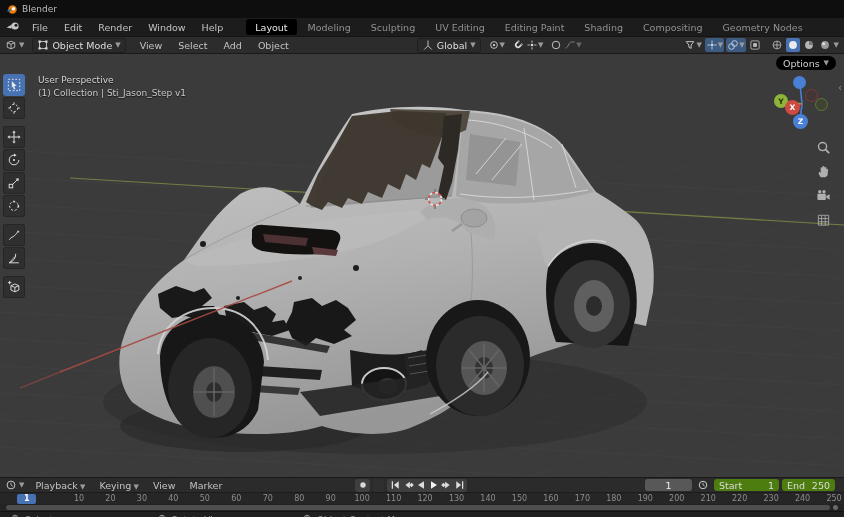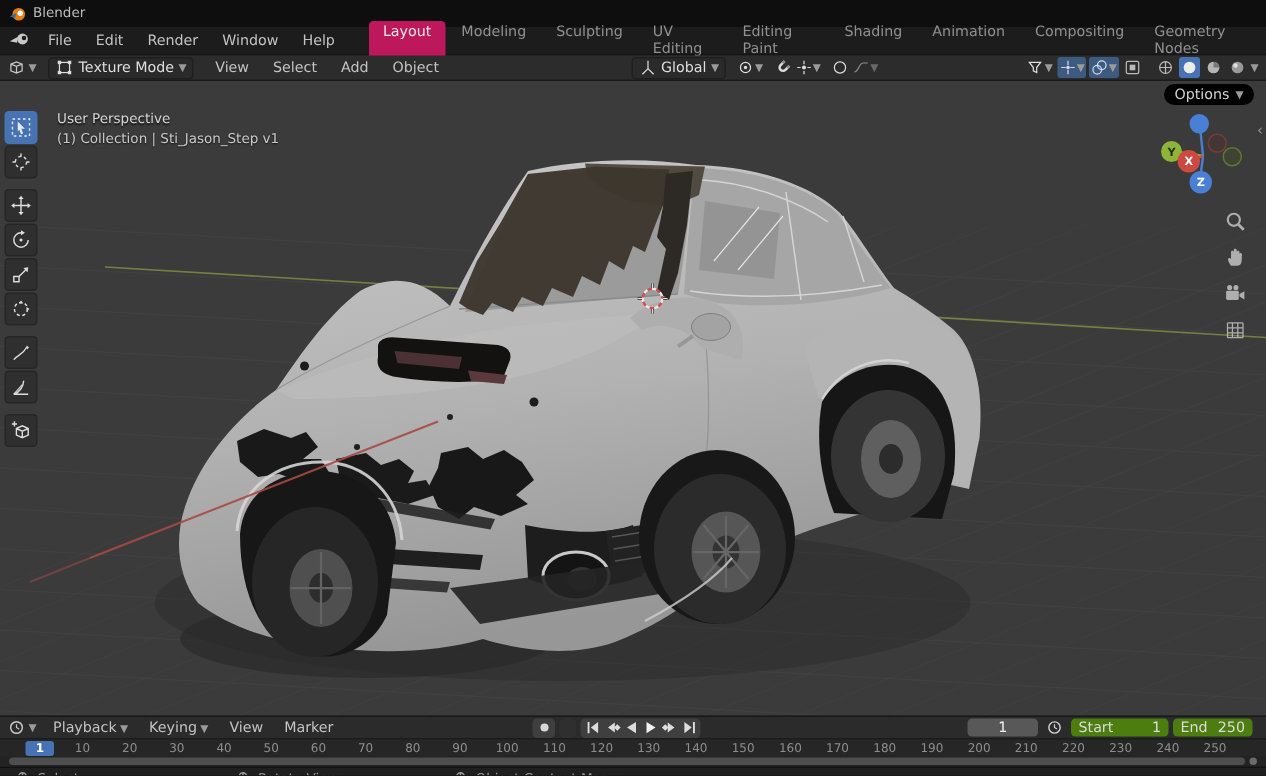--- a/index.html
+++ b/index.html
@@ -6,21 +6,21 @@
   #app{position:relative;width:844px;height:517px;overflow:hidden;
        font-family:"DejaVu Sans","Liberation Sans",sans-serif;
        font-size:9.5px;color:#c3c3c3;background:#3b3b3b;user-select:none;}
   .abs{position:absolute;}
   
   #titlebar{left:0;top:0;width:844px;height:18px;background:#0e0e0e;display:flex;align-items:center;}
   #titlebar .t{color:#bdbdbd;font-size:9px;margin-left:5px;}
   #menubar{left:0;top:18px;width:844px;height:19px;background:#1c1c1c;display:flex;align-items:center;border-bottom:1px solid #141414;box-sizing:border-box;}
   .menu-item{padding:2px 8px;color:#c3c3c3;border-radius:3px;cursor:default;}
   .tab{padding:2.5px 9px;margin:0 1px;color:#909090;border-radius:3px;}
-  .tab.active{background:#be185d;color:#e9e9e9;}
+  .tab.active{background:#000000;color:#e9e9e9;}
   #toolheader{left:0;top:37px;width:844px;height:17px;background:#2c2c2c;border-bottom:1px solid #1a1a1a;box-sizing:border-box;display:flex;align-items:center;}
   .pill{background:#2a2a2a;border:1px solid #1f1f1f;border-radius:3px;display:flex;align-items:center;height:13px;padding:0 4px;gap:3px;}
   .chev{color:#9a9a9a;font-size:7px;line-height:1;}
   .hbtn{display:flex;align-items:center;justify-content:center;height:14px;border-radius:2px;padding:0 1px;}
   .hbtn.on{background:#3d5a80;}
   .hbtn.sel{background:#4772b3;}
   .icon16 svg{display:block;}
   
   #viewport{left:0;top:54px;width:844px;height:423px;background:#3b3b3b;overflow:hidden;}
   #vptext{left:38px;top:20px;color:#d6d6d6;font-size:9px;text-shadow:0 1px 1px rgba(0,0,0,.7);line-height:13px;}
@@ -37,21 +37,21 @@
   #gizmo{right:14px;top:22px;width:56px;height:56px;}
   .gz{position:absolute;border-radius:50%;display:flex;align-items:center;justify-content:center;font-size:7.5px;font-weight:bold;}
   
   #tl-header{left:0;top:477px;width:844px;height:15px;background:#2b2b2b;border-top:1px solid #191919;box-sizing:border-box;display:flex;align-items:center;}
   .tl-menu{padding:1px 7px;color:#c3c3c3;}
   .tbgroup{display:flex;background:#3f3f3f;border-radius:3px;height:13px;align-items:center;padding:0 1px;}
   .tpbtn{width:13px;height:12px;display:flex;align-items:center;justify-content:center;}
   .numfield{background:#585858;border-radius:3px;height:12px;display:flex;align-items:center;justify-content:center;color:#f0f0f0;}
   .rangefield{background:#4d7c0f;border-radius:3px;height:12px;display:flex;align-items:center;justify-content:space-between;color:#dcdcdc;padding:0 5px;}
   #ruler{left:0;top:492px;width:844px;height:12px;background:#262626;border-top:1px solid #1c1c1c;box-sizing:border-box;}
-  .tick{position:absolute;top:1px;width:24px;text-align:center;color:#8d8d8d;font-size:8px;}
+  .tick{position:absolute;top:1px;width:24px;text-align:center;color:#8d8d8d;font-size:8px;margin-left:24px;}
   #playhead{position:absolute;top:1px;width:19px;height:10px;background:#4772b3;border-radius:2px;color:#fff;font-size:8px;font-weight:bold;text-align:center;line-height:10px;}
   #hscroll{left:0;top:504px;width:844px;height:7px;background:#232323;}
   #hscroll .handle{position:absolute;left:6px;top:1px;width:824px;height:5px;border-radius:2.5px;background:#4e4e4e;}
   #hscroll .dot{position:absolute;right:6px;top:1px;width:5px;height:5px;border-radius:50%;background:#6a6a6a;}
   
   #statusbar{left:0;top:511px;width:844px;height:6px;background:#1f1f1f;border-top:1px solid #121212;box-sizing:border-box;overflow:hidden;}
   .st-item{position:absolute;top:1px;display:flex;gap:3px;align-items:center;color:#9a9a9a;font-size:9px;}
 </style>
 </head>
 <body>
@@ -82,21 +82,20 @@
         <span class="menu-item">Window</span>
         <span class="menu-item">Help</span>
       </span>
     <span id="tabs-root" style="display:flex;margin-left:14px">
         <span class="tab active">Layout</span>
         <span class="tab">Modeling</span>
         <span class="tab">Sculpting</span>
         <span class="tab">UV Editing</span>
         <span class="tab">Editing Paint</span>
         <span class="tab">Shading</span>
-        <span class="tab">Animation</span>
         <span class="tab">Compositing</span>
         <span class="tab">Geometry Nodes</span>
       </span>
 
   </div>
 
   <div id="toolheader" class="abs">
     <span style="display:flex;align-items:center;gap:2px;margin-left:5px">
       <span class="icon16">
           <svg width="12" height="12" viewBox="0 0 16 16">
@@ -108,21 +107,21 @@
     <span class="pill" style="margin-left:8px">
       <span class="icon16">
           <svg width="12" height="12" viewBox="0 0 16 16">
             <rect x="3.5" y="3.5" width="9" height="9" fill="none" stroke="#ddd" stroke-width="1.1"></rect>
             <rect x="2" y="2" width="3" height="3" fill="#ddd"></rect>
             <rect x="11" y="2" width="3" height="3" fill="#ddd"></rect>
             <rect x="2" y="11" width="3" height="3" fill="#ddd"></rect>
             <rect x="11" y="11" width="3" height="3" fill="#ddd"></rect>
           </svg>
         </span>
-      <span style="color:#dedede">Texture Mode</span>
+      <span style="color:#dedede">Object Mode</span>
       <span class="chev">▼</span>
     </span>
     <span id="vpmenus-root" style="display:flex;margin-left:6px">
         <span class="menu-item">View</span>
         <span class="menu-item">Select</span>
         <span class="menu-item">Add</span>
         <span class="menu-item">Object</span>
       </span>
 
     <span class="pill" style="margin-left:120px">

